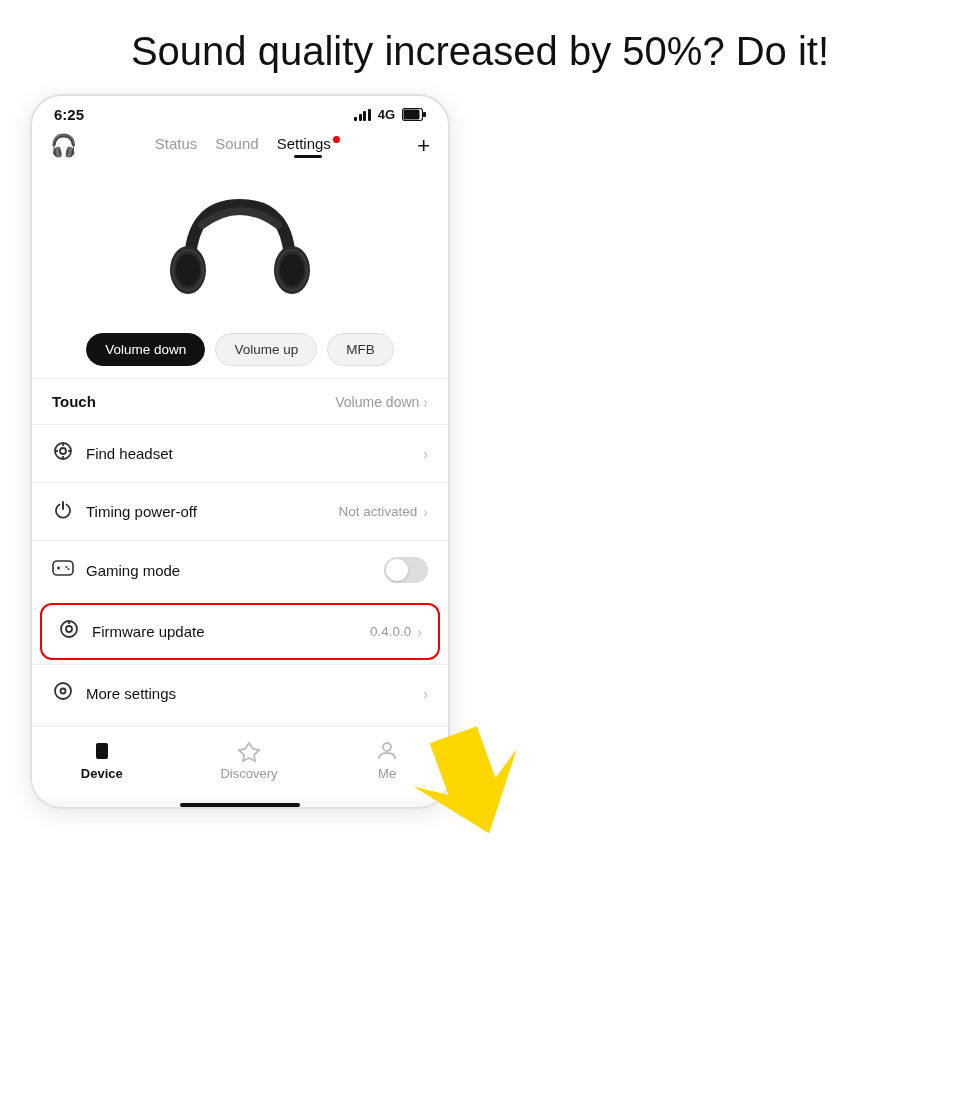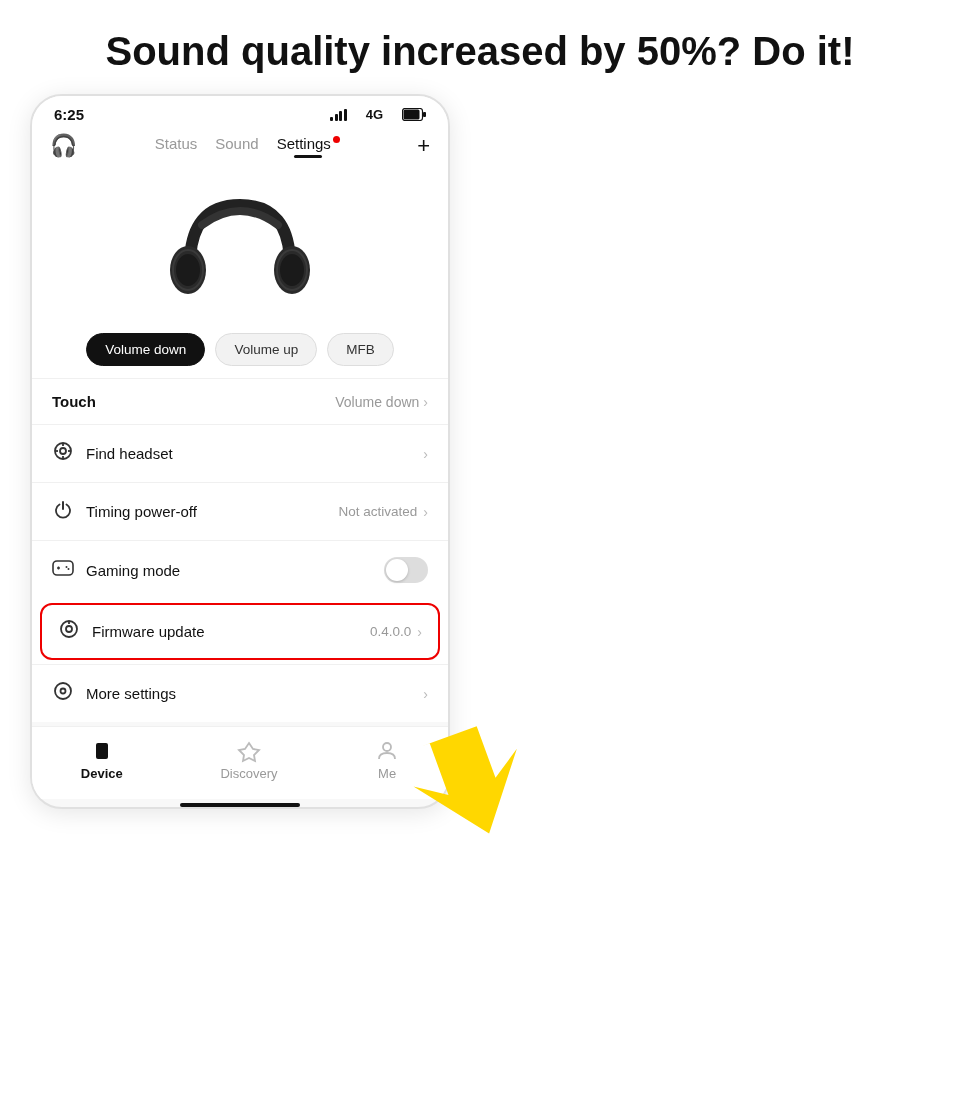--- a/index.html
+++ b/index.html
@@ -8,21 +8,21 @@
       height: 1100px;
       background: #ffffff;
       font-family: -apple-system, BlinkMacSystemFont, 'Segoe UI', sans-serif;
       overflow: hidden;
       position: relative;
     }
 
     
     .main-heading {
       font-size: 40px;
-      font-weight: 700;
+      font-weight: 400;
       color: #111;
       text-align: center;
       padding: 28px 30px 20px;
       line-height: 1.15;
     }
 
     
     .content-area {
       display: flex;
       flex-direction: row;
@@ -52,21 +52,21 @@
       background: #fff;
     }
     .status-time {
       font-size: 15px;
       font-weight: 600;
       color: #111;
     }
     .status-icons {
       display: flex;
       align-items: center;
-      gap: 17px;
+      gap: 5px;
       font-size: 13px;
       color: #111;
     }
 
     
     .app-nav {
       display: flex;
       align-items: center;
       justify-content: space-between;
       padding: 6px 18px 0;

